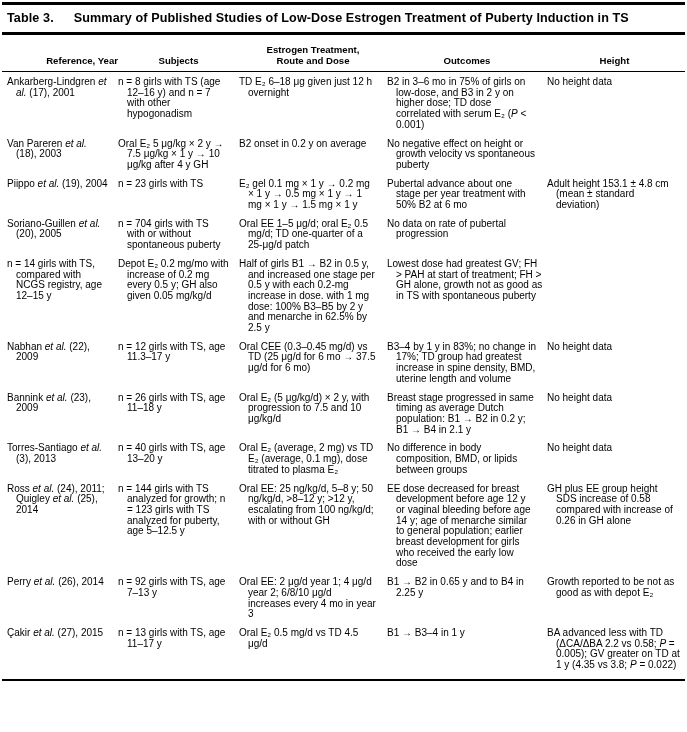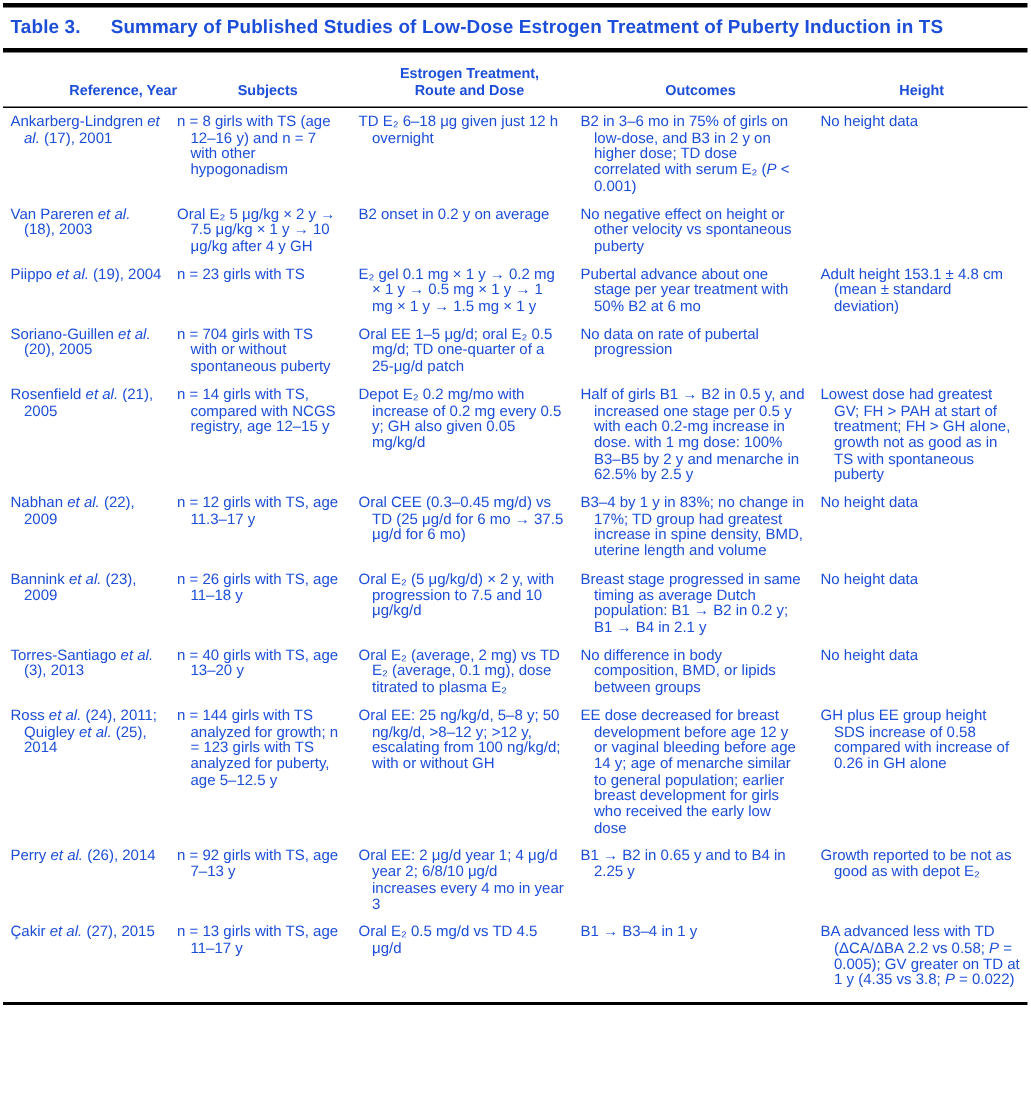--- a/index.html
+++ b/index.html
@@ -1,20 +1,20 @@
 <!DOCTYPE html>
 <html><head>
 <meta charset="utf-8">
 <style>
   html, body { margin: 0; padding: 0; background: #ffffff; }
   .page {
     width: 687px;
     box-sizing: border-box;
     font-family: "Liberation Sans", "DejaVu Sans", sans-serif;
-    color: #1d4ed8;
+    color: #000000;
     background: #ffffff;
     padding-top: 2px;
   }
   .rule { margin: 0 2px; background: #000; }
   .rule.thick { height: 3px; }
   .rule.thin  { height: 1px; }
   .rule.bottom { height: 2px; }
 
   .title-row {
     padding: 6px 4px 7px 7px;
@@ -90,40 +90,39 @@
       <div class="cell">n = 8 girls with TS (age 12–16 y) and n = 7 with other hypogonadism</div>
       <div class="cell">TD E₂ 6–18 μg given just 12 h overnight</div>
       <div class="cell">B2 in 3–6 mo in 75% of girls on low-dose, and B3 in 2 y on higher dose; TD dose correlated with serum E₂ (<i>P</i> &lt; 0.001)</div>
       <div class="cell">No height data</div>
     </div>
 
     <div class="grid trow">
       <div class="cell">Van Pareren <i>et al.</i> (18), 2003</div>
       <div class="cell">Oral E₂ 5 μg/kg × 2 y → 7.5 μg/kg × 1 y → 10 μg/kg after 4 y GH</div>
       <div class="cell">B2 onset in 0.2 y on average</div>
-      <div class="cell">No negative effect on height or other velocity vs spontaneous puberty</div>
+      <div class="cell">No negative effect on height or growth velocity vs spontaneous puberty</div>
     </div>
 
     <div class="grid trow">
       <div class="cell">Piippo <i>et al.</i> (19), 2004</div>
       <div class="cell">n = 23 girls with TS</div>
       <div class="cell">E₂ gel 0.1 mg × 1 y → 0.2 mg × 1 y → 0.5 mg × 1 y → 1 mg × 1 y → 1.5 mg × 1 y</div>
       <div class="cell">Pubertal advance about one stage per year treatment with 50% B2 at 6 mo</div>
       <div class="cell">Adult height 153.1 ± 4.8 cm (mean ± standard deviation)</div>
     </div>
 
     <div class="grid trow">
       <div class="cell">Soriano-Guillen <i>et al.</i> (20), 2005</div>
       <div class="cell">n = 704 girls with TS with or without spontaneous puberty</div>
       <div class="cell">Oral EE 1–5 μg/d; oral E₂ 0.5 mg/d; TD one-quarter of a 25-μg/d patch</div>
       <div class="cell">No data on rate of pubertal progression</div>
     </div>
 
     <div class="grid trow">
-      <div class="cell">Rosenfield <i>et al.</i> (21), 2005</div>
       <div class="cell">n = 14 girls with TS, compared with NCGS registry, age 12–15 y</div>
       <div class="cell">Depot E₂ 0.2 mg/mo with increase of 0.2 mg every 0.5 y; GH also given 0.05 mg/kg/d</div>
       <div class="cell">Half of girls B1 → B2 in 0.5 y, and increased one stage per 0.5 y with each 0.2-mg increase in dose. with 1 mg dose: 100% B3–B5 by 2 y and menarche in 62.5% by 2.5 y</div>
       <div class="cell">Lowest dose had greatest GV; FH &gt; PAH at start of treatment; FH &gt; GH alone, growth not as good as in TS with spontaneous puberty</div>
     </div>
 
     <div class="grid trow">
       <div class="cell">Nabhan <i>et al.</i> (22), 2009</div>
       <div class="cell">n = 12 girls with TS, age 11.3–17 y</div>
       <div class="cell">Oral CEE (0.3–0.45 mg/d) vs TD (25 μg/d for 6 mo → 37.5 μg/d for 6 mo)</div>

